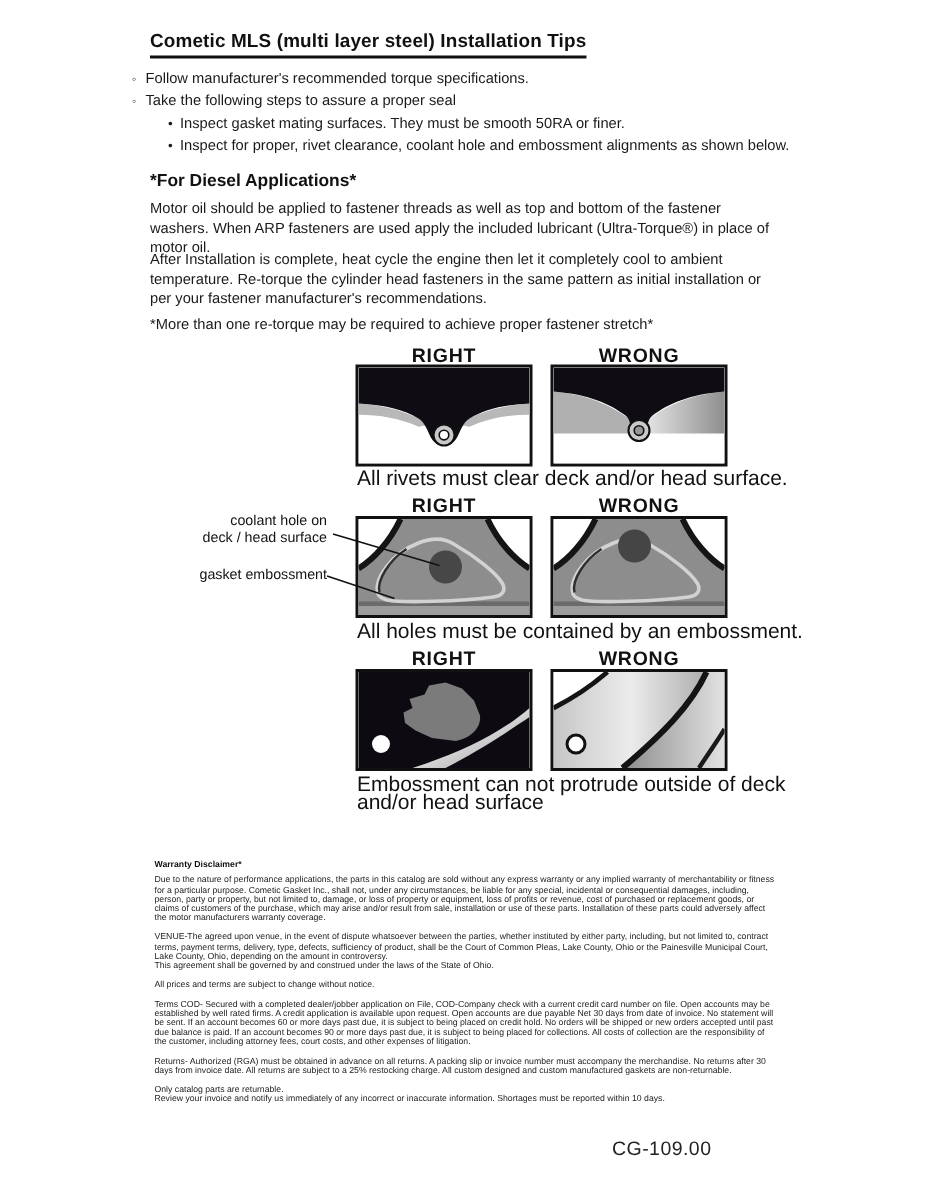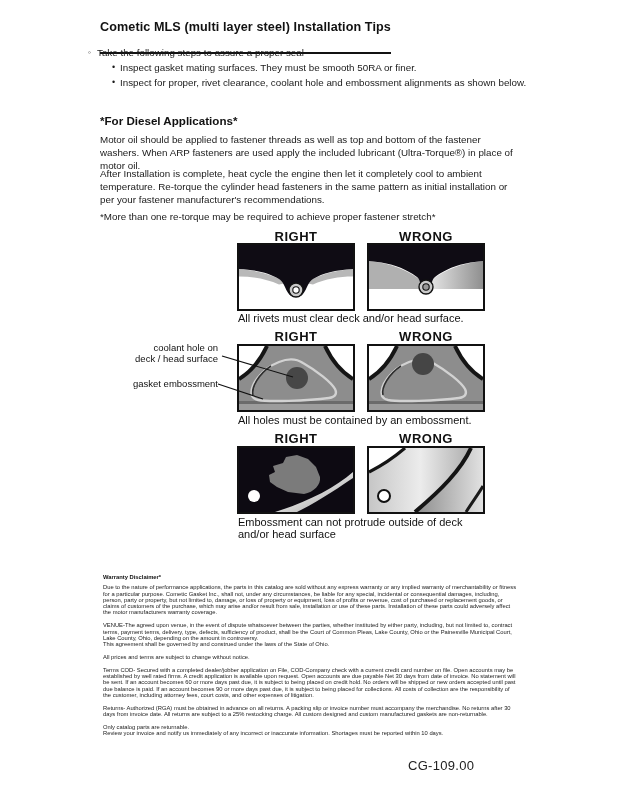--- a/index.html
+++ b/index.html
@@ -4,60 +4,61 @@
 <style>
   html,body{margin:0;padding:0;background:#e8e8e8;}
   .page{
     position:relative;width:618px;height:800px;background:#ffffff;
     font-family:"Liberation Sans", sans-serif;color:#1a1a1a;overflow:hidden;
     margin:0 auto;
   }
   .title{
     position:absolute;top:20px;left:100px;margin:0;
     font-size:12.6px;font-weight:bold;letter-spacing:.1px;
-    border-bottom:2px solid #111;padding-bottom:18px;color:#111;
+    border-bottom:2px solid #111;padding-bottom:3px;color:#111;
   }
   .bullets{position:absolute;top:45px;left:88px;width:445px;font-size:9.8px;}
   .b-row{line-height:15px;white-space:nowrap;}
   .b-row .mk{display:inline-block;width:9px;font-size:8px;vertical-align:top;line-height:15px;}
   .b-row.sub{margin-left:24px;}
   .b-row.sub .mk{font-size:9px;width:8px;}
   .diesel{position:absolute;top:114px;left:100px;margin:0;font-size:11.6px;font-weight:bold;color:#111;}
   .para{position:absolute;left:100px;width:418px;margin:0;font-size:9.8px;line-height:13px;}
   .para.p1{top:133px;}
   .para.p2{top:167px;}
   .para.p3{top:210px;}
 
   .diagrams{position:absolute;top:228px;left:0;width:618px;height:320px;}
   .dlabel{position:absolute;width:118px;text-align:center;font-weight:bold;font-size:13px;letter-spacing:.5px;color:#111;}
   .dl-l{left:237px;} .dl-r{left:367px;}
   .r1{top:1px;} .r2{top:101px;} .r3{top:203px;}
   .dbox{position:absolute;width:118px;height:68px;border:2px solid #111;box-sizing:border-box;background:#fff;}
   .db-l{left:237px;} .db-r{left:367px;}
   .bx1{top:15px;} .bx2{top:116px;} .bx3{top:218px;}
   .dbox svg{display:block;width:114px;height:64px;}
-  .dcap{position:absolute;left:238px;width:300px;font-size:11px;line-height:12px;color:#111;}
+  .dcap{position:absolute;left:238px;width:300px;font-size:14px;line-height:12px;color:#111;}
   .cap1{top:84px;} .cap2{top:186px;} .cap3{top:288px;}
   .ann{position:absolute;left:96px;width:122px;text-align:right;font-size:9.5px;line-height:11px;color:#111;}
   .ann1{top:114px;} .ann2{top:150px;}
   .leaders{position:absolute;top:0;left:0;width:618px;height:320px;pointer-events:none;}
 
   .disclaimer{position:absolute;top:574px;left:103px;width:414px;font-size:5.8px;line-height:6.3px;color:#222;}
   .disclaimer p{margin:0 0 6.5px 0;}
   .disclaimer .dh{font-weight:bold;margin-bottom:4px;color:#111;}
   .footer{position:absolute;top:758px;left:408px;font-size:13px;letter-spacing:.3px;color:#222;}
 </style>
 </head>
 <body>
 
 <div class="page">
 
   <h1 class="title">Cometic MLS (multi layer steel) Installation Tips</h1>
 
   <div class="bullets">
+    <div class="b-row"><span class="mk">◦</span><span>Follow manufacturer's recommended torque specifications.</span></div>
     <div class="b-row"><span class="mk">◦</span><span>Take the following steps to assure a proper seal</span></div>
     <div class="b-row sub"><span class="mk">•</span><span>Inspect gasket mating surfaces.  They must be smooth 50RA or finer.</span></div>
     <div class="b-row sub"><span class="mk">•</span><span>Inspect for proper, rivet clearance, coolant hole and embossment alignments as shown below.</span></div>
   </div>
 
   <h2 class="diesel">*For Diesel Applications*</h2>
   <p class="para p2">After Installation is complete, heat cycle the engine then let it completely cool to ambient temperature. Re-torque the cylinder head fasteners in the same pattern as initial installation or per your fastener manufacturer's recommendations.</p>
   <p class="para p1">Motor oil should be applied to fastener threads as well as top and bottom of the fastener washers. When ARP fasteners are used apply the included lubricant (Ultra-Torque®) in place of motor oil.</p>
   <p class="para p3">*More than one re-torque may be required to achieve proper fastener stretch*</p>
 

